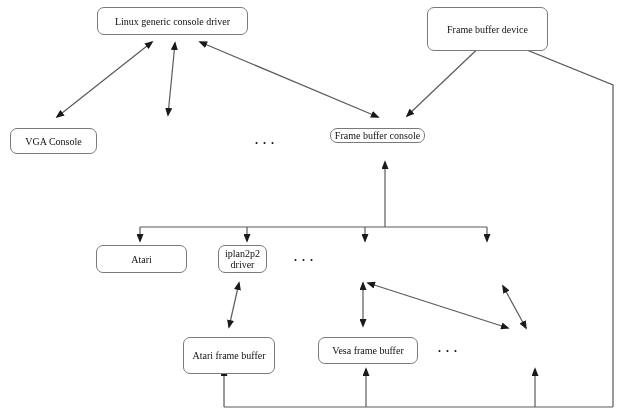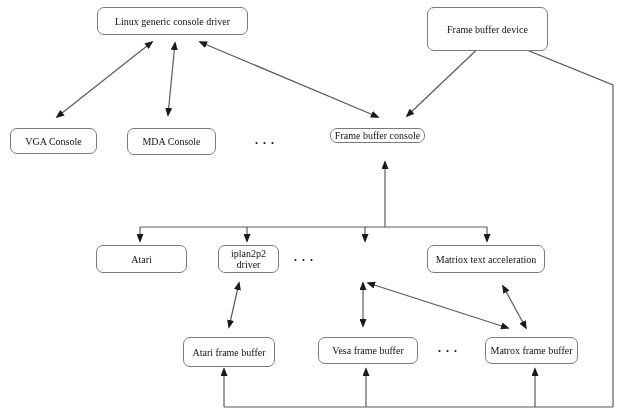--- a/index.html
+++ b/index.html
@@ -56,52 +56,43 @@
   </div>
 
   <div class="node" style="left:427px;top:7px;width:121px;height:44px">
     <span>Frame buffer device</span>
   </div>
 
   <div class="node" style="left:10px;top:128px;width:87px;height:26px">
     <span>VGA Console</span>
   </div>
 
-  <div class="node" style="left:127px;top:128px;width:89px;height:27px">
-    <span>MDA Console</span>
-  </div>
 
   <div class="dots" style="left:255px;top:134px">...</div>
 
   <div class="node" style="left:330px;top:128px;width:95px;height:15px">
     <span>Frame buffer console</span>
   </div>
 
   <div class="node" style="left:96px;top:245px;width:91px;height:28px">
     <span>Atari</span>
   </div>
 
-  <div class="node" style="left:218px;top:245px;width:61px;height:28px">
+  <div class="node" style="left:218px;top:245px;width:49px;height:28px">
     <span>iplan2p2 driver</span>
   </div>
 
   <div class="dots" style="left:294px;top:251px">...</div>
 
 
-  <div class="node" style="left:427px;top:245px;width:118px;height:28px">
-    <span>Matriox text acceleration</span>
-  </div>
 
-  <div class="node" style="left:183px;top:337px;width:92px;height:30px">
+  <div class="node" style="left:183px;top:337px;width:92px;height:37px">
     <span>Atari frame buffer</span>
   </div>
 
   <div class="node" style="left:318px;top:337px;width:100px;height:27px">
     <span>Vesa frame buffer</span>
   </div>
 
   <div class="dots" style="left:438px;top:342px">...</div>
 
-  <div class="node" style="left:485px;top:337px;width:93px;height:27px">
-    <span>Matrox frame buffer</span>
-  </div>
 
 </div>
 
 </body></html>

